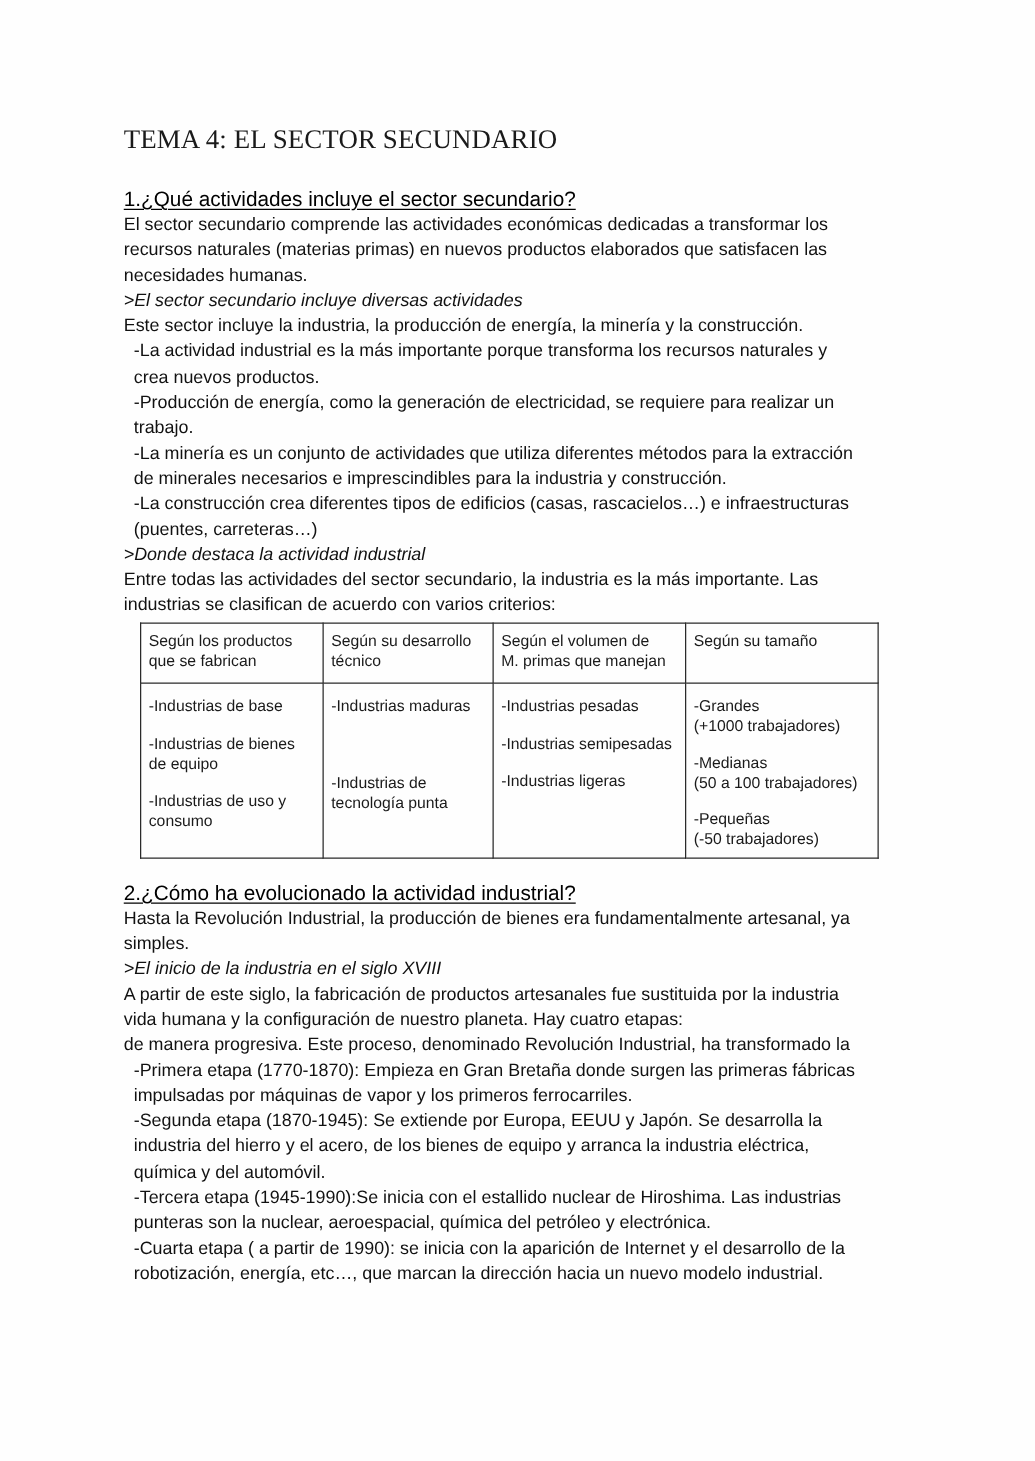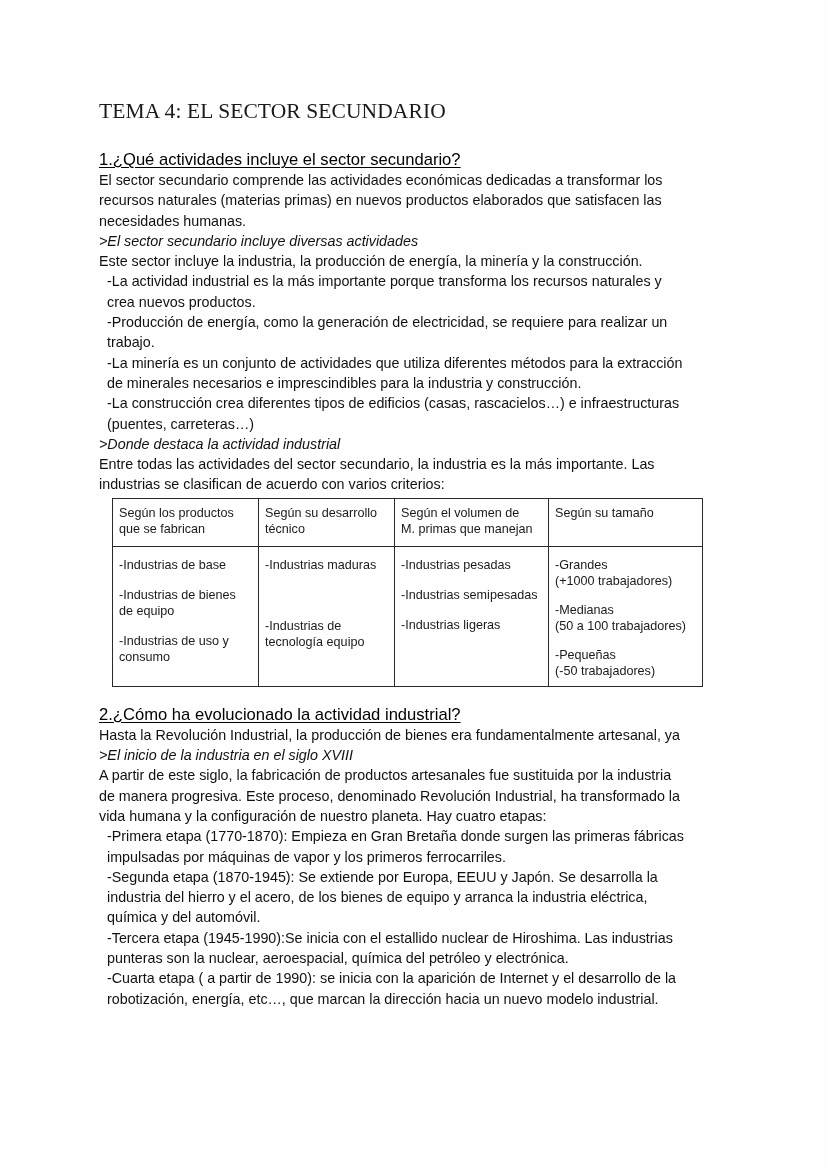--- a/index.html
+++ b/index.html
@@ -107,21 +107,21 @@
         </thead>
         <tbody>
           <tr>
             <td class="c1">
               <span class="entry">-Industrias de base</span>
               <span class="entry gap1">-Industrias de bienes de equipo</span>
               <span class="entry gap2">-Industrias de uso y consumo</span>
             </td>
             <td class="c2">
               <span class="entry">-Industrias maduras</span>
-              <span class="entry gapTech">-Industrias de tecnología equipo</span>
+              <span class="entry gapTech">-Industrias de tecnología punta</span>
             </td>
             <td class="c3">
               <span class="entry">-Industrias pesadas</span>
               <span class="entry gap1">-Industrias semipesadas</span>
               <span class="entry gap2">-Industrias ligeras</span>
             </td>
             <td class="c4">
               <span class="entry">-Grandes</span>
               <span class="entry">(+1000 trabajadores)</span>
               <span class="entry gapS">-Medianas</span>
@@ -131,26 +131,27 @@
             </td>
           </tr>
         </tbody>
       </table>
     </div>
 
     <div class="heading sec2">2.¿Cómo ha evolucionado la actividad industrial?</div>
 
     <div>
       <div class="p nowrap">Hasta la Revolución Industrial, la producción de bienes era fundamentalmente artesanal, ya</div>
+      <div class="p nowrap">simples.</div>
     </div>
 
     <div class="sub">&gt;El inicio de la industria en el siglo XVIII</div>
     <div class="p nowrap">A partir de este siglo, la fabricación de productos artesanales fue sustituida por la industria</div>
+    <div class="p nowrap">vida humana y la configuración de nuestro planeta. Hay cuatro etapas:</div>
     <div class="p nowrap">de manera progresiva. Este proceso, denominado Revolución Industrial, ha transformado la</div>
-    <div class="p nowrap">vida humana y la configuración de nuestro planeta. Hay cuatro etapas:</div>
 
     <div class="item">
       <div class="nowrap">-Primera etapa (1770-1870): Empieza en Gran Bretaña donde surgen las primeras fábricas</div>
       <div class="nowrap">impulsadas por máquinas de vapor y los primeros ferrocarriles.</div>
     </div>
     <div class="item">
       <div class="nowrap">-Segunda etapa (1870-1945): Se extiende por Europa, EEUU y Japón. Se desarrolla la</div>
       <div class="nowrap">industria del hierro y el acero, de los bienes de equipo y arranca la industria eléctrica,</div>
       <div class="nowrap">química y del automóvil.</div>
     </div>

